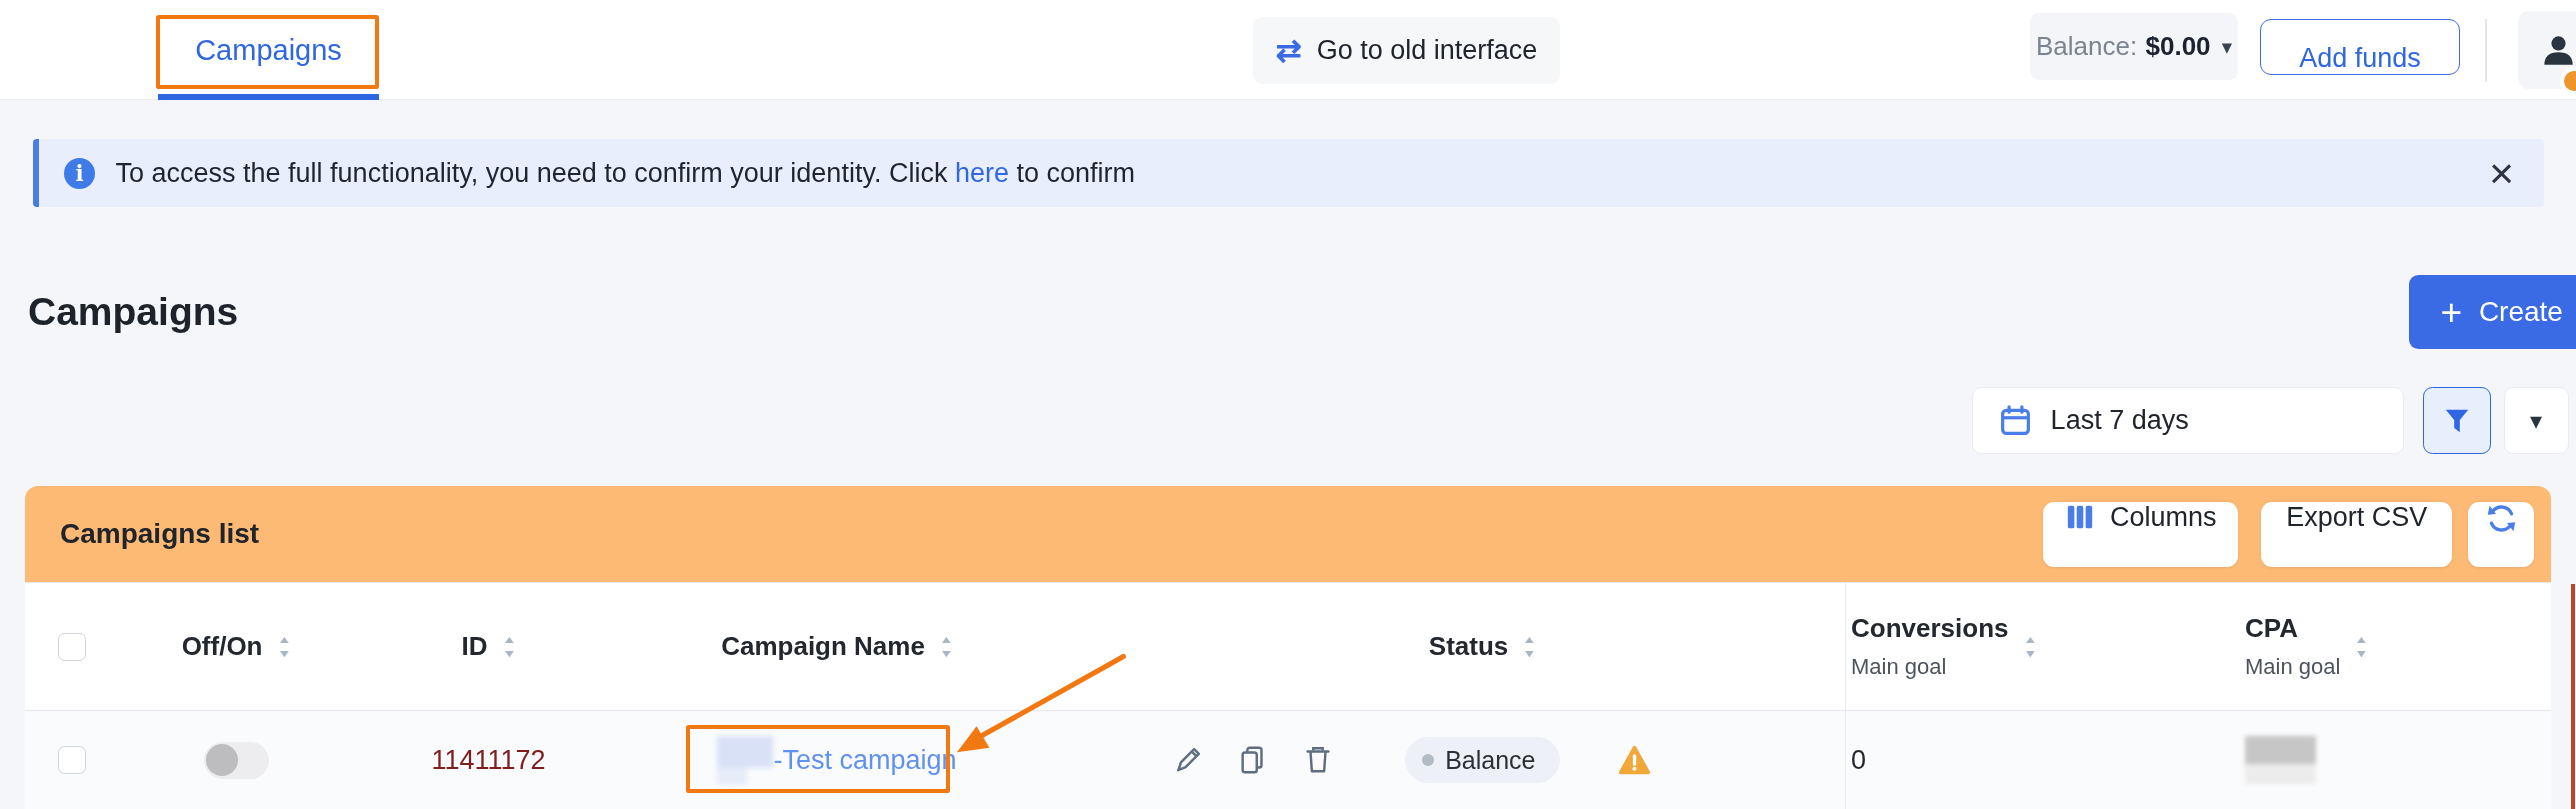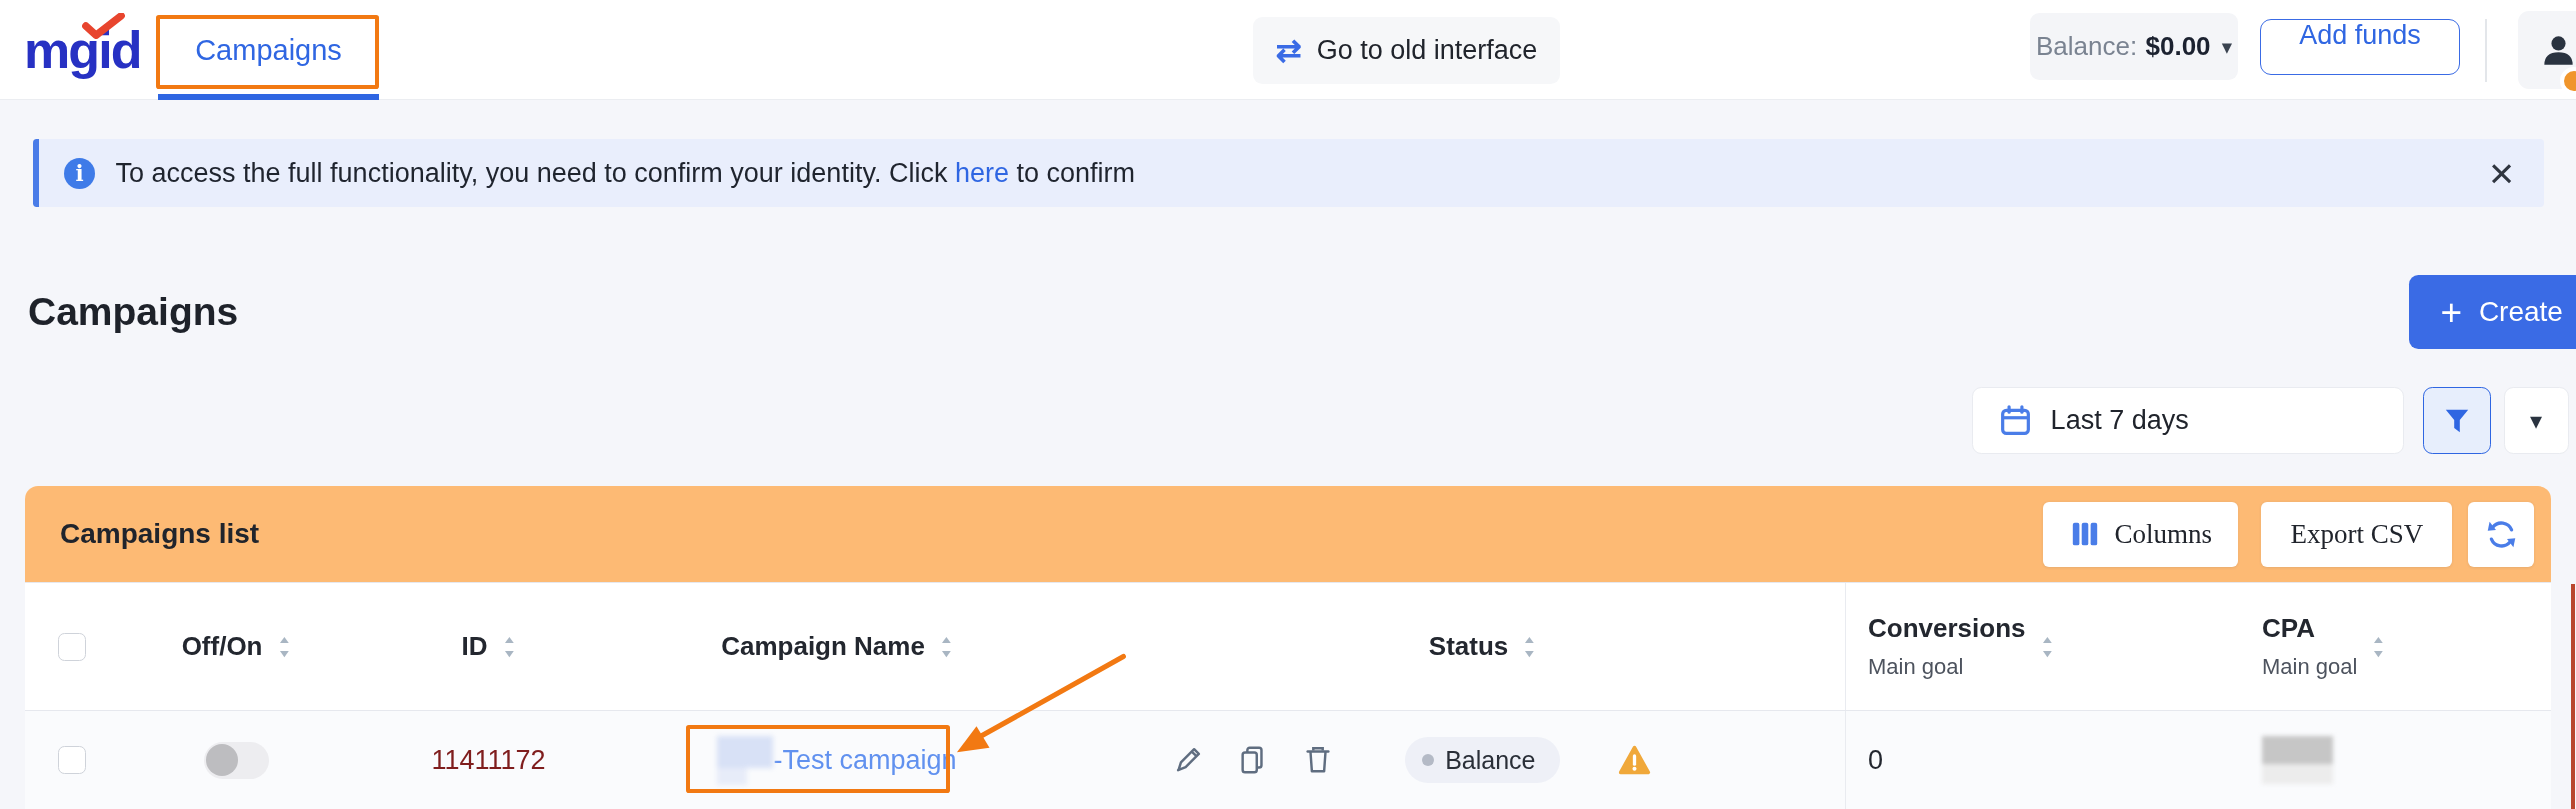--- a/index.html
+++ b/index.html
@@ -51,21 +51,21 @@
     display: flex; align-items: center; justify-content: center; gap: 8.4px;
     cursor: pointer; font-size: 26px;
   }
   .balance-label { color: #7a8391; }
   .balance-value { color: #1c2230; font-weight: 700; }
   .balance-caret { color: #3a4350; font-size: 20.5px; margin-left: 2.8px; }
   .add-funds-btn {
     position: absolute; left: 2260px; top: 18.6px; width: 200px; height: 56px;
     background: #ffffff; border: 1.9px solid #3a6be5; border-radius: 11px;
     color: #2f66e2; font-size: 27px; font-weight: 500;
-    display: flex; align-items: flex-start; justify-content: center;
+    display: flex; align-items: flex-end; justify-content: center;
     cursor: pointer; font-family: inherit;
   }
   .nav-divider { position: absolute; left: 2485px; top: 18.6px; width: 1.9px; height: 63px; background: #e3e6ea; }
   .avatar-box {
     position: absolute; left: 2518px; top: 11px; width: 80px; height: 78px;
     background: #f4f5f8; border-radius: 11px;
     display: flex; align-items: center; justify-content: center; cursor: pointer;
   }
   .avatar-badge {
     position: absolute; left: 2560px; top: 67px; width: 28px; height: 28px;
@@ -153,44 +153,44 @@
     background: #ffffff;
   }
   .toolbar {
     height: 97px; background: #fdba74;
     display: flex; align-items: center;
     padding: 0 16.7px 0 35px;
     border-bottom: 0.9px solid #e6e8ee;
   }
   .toolbar-title { font-size: 28px; font-weight: 700; color: #20242c; }
   .tool-btn {
-    height: 65px; background: #ffffff; border: none; border-radius: 6px;
+    height: 65px; background: #ffffff; border: none; border-radius: 11px;
     box-shadow: 0 0.9px 2.8px rgba(40,50,70,0.10);
-    display: flex; align-items: center; justify-content: center; gap: 15px;
+    display: flex; justify-content: center; gap: 15px;
     font-size: 27px; font-weight: 500; color: #20242c;
-    cursor: pointer; font-family: Liberation Serif, serif;
+    cursor: pointer; font-family: Liberation Sans, sans-serif;
   }
   .columns-btn { margin-left: auto; width: 195px; }
   .export-btn { margin-left: 23px; width: 191px; }
   .refresh-btn { margin-left: 16px; width: 66px; }
 
   .trow {
     display: grid;
     grid-template-columns: 84px 254px 251px 446px 325px 195px 265px 395px 1fr;
     align-items: center;
   }
   .thead { height: 128px; background: #ffffff; border-bottom: 0.9px solid #e6e8ee; }
   .tdata { height: 98px; background: #fafbfd; }
   .cell { display: flex; align-items: center; height: 100%; }
   .c-check { padding-left: 33px; }
   .c-center { justify-content: center; gap: 15px; }
   .c-actions { justify-content: flex-start; padding-left: 112px; gap: 33px; }
   .c-warning { padding-left: 37px; }
   .c-border { border-left: 0.9px solid #e9ebf0; }
-  .c-metric { padding-left: 22px; gap: 15px; }
+  .c-metric { padding-left: 5px; gap: 15px; }
 
   .hlabel { font-size: 26px; font-weight: 700; color: #23272f; }
   .hsub { font-size: 22px; font-weight: 400; color: #4d535e; margin-top: 9.3px; }
   .hstack { display: flex; flex-direction: column; justify-content: center; }
   .sort { display: flex; flex-direction: column; gap: 3.7px; cursor: pointer; }
   .sort i {
     font-style: normal; font-size: 13px; line-height: 11px;
     color: #a9b6c3; transform: scale(1.15, 0.8); display: block;
   }
 
@@ -236,26 +236,20 @@
   .annotation-layer { position: absolute; inset: 0; pointer-events: none; z-index: 50; }
   .ann-box { position: absolute; border: 4.6px solid #f27912; border-radius: 2.8px; }
   .ann-box-tab { left: 156px; top: 15px; width: 223px; height: 74px; }
   .ann-box-name { left: 686px; top: 725px; width: 264px; height: 68px; }
   .edge-marker { position: absolute; left: 2571px; top: 584px; width: 3.7px; height: 225px; background: #b9472e; }
 </style>
 </head>
 <body>
 
 <header class="navbar">
-  <div class="logo">
-    <span>mgid</span>
-    <svg class="logo-check" width="43" height="26" viewBox="0 0 46 28">
-      <polyline points="4,14 15,24 42,3" fill="none" stroke="#e8452e" stroke-width="8" stroke-linecap="round" stroke-linejoin="round"></polyline>
-    </svg>
-  </div>
 
   <div class="tab tab-campaigns">
     <span>Campaigns</span>
   </div>
 
   <button class="old-interface-btn">
     <span class="swap-glyph">⇄</span>
     <span>Go to old interface</span>
   </button>
 

